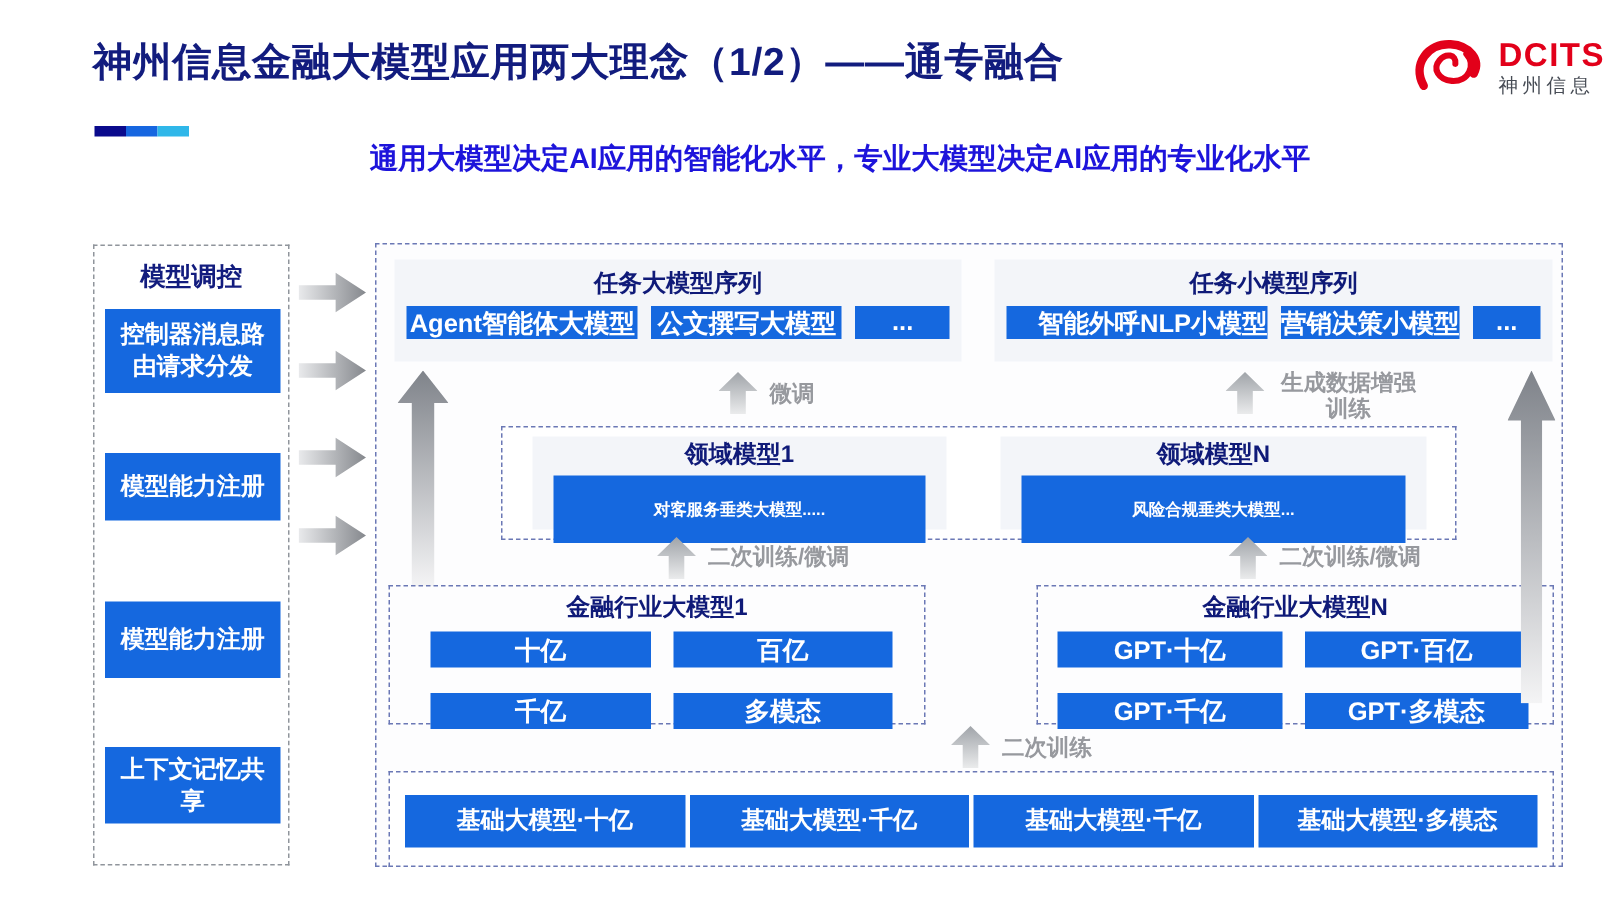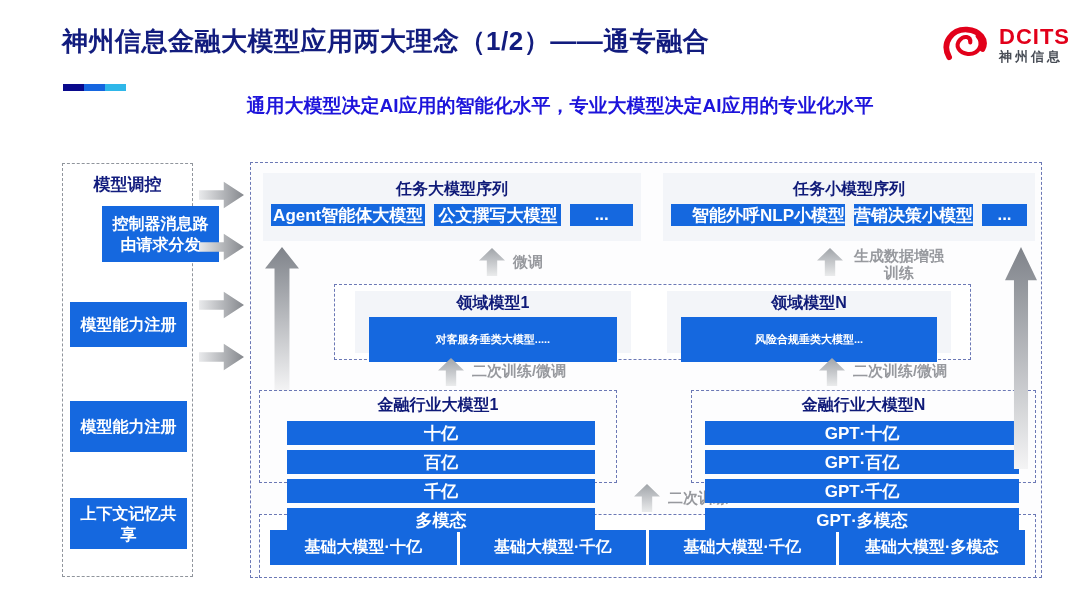--- a/index.html
+++ b/index.html
@@ -10,21 +10,21 @@
   .title { position:absolute; left:62px; top:24px; font-size:26px; font-weight:bold; color:#121C7E; letter-spacing:0.5px; }
   .accent-bar { position:absolute; left:63px; top:84px; display:flex; }
   .accent-bar i { display:block; width:21px; height:7px; }
   .accent-bar i.c1 { background:#0A0A8C; }
   .accent-bar i.c2 { background:#1666E0; }
   .accent-bar i.c3 { background:#2FB7E9; }
   .subtitle { position:absolute; left:60px; top:93px; width:1000px; text-align:center; font-size:19px; font-weight:bold; color:#1D14DB; }
   .logo { position:absolute; left:941px; top:22px; display:flex; align-items:center; }
   .logo-text { margin-left:6px; }
   .logo-en { font-size:22px; font-weight:bold; color:#E2001A; letter-spacing:1px; line-height:24px; }
-  .logo-cn { font-size:13px; font-weight:bold; color:#474C55; letter-spacing:3px; line-height:16px; }
+  .logo-cn { font-size:13px; font-weight:normal; color:#474C55; letter-spacing:3px; line-height:16px; }
 
   
   .sidebar { position:absolute; left:62px; top:163px; width:131px; height:414px; border:1px dashed #90959C; background:#ffffff; }
   .sidebar-title { position:absolute; left:0; top:9px; width:100%; text-align:center; font-size:17px; font-weight:bold; color:#121C7E; }
   .sbtn { position:absolute; left:7px; width:117px; background:#1568DF; color:#fff; font-weight:bold; font-size:16px; display:flex; align-items:center; justify-content:center; text-align:center; padding:0 10px; line-height:21px; }
 
   
   .btn { background:#1568DF; color:#ffffff; font-weight:bold; display:flex; align-items:center; justify-content:center; text-align:center; white-space:nowrap; }
   .navy-title { font-size:16px; font-weight:bold; color:#0F1A78; text-align:center; }
   .gray-label { position:absolute; color:#97999E; font-weight:bold; font-size:15px; }
@@ -45,21 +45,21 @@
   .btn-row { display:flex; gap:9px; padding:4px 8px 0; }
   .btn-row .btn { height:22px; font-size:17px; }
 
   .domain-box { position:absolute; left:83px; top:121px; width:637px; height:76px; border:1px dashed #6B78B5; background:#fff; }
   .domain-group { position:absolute; top:6px; bottom:6px; background:#F3F5F9; }
   .domain-group .navy-title { padding-top:2px; }
   .domain-group .btn { position:absolute; left:14px; right:14px; top:26px; height:45px; font-size:11px; }
 
   .industry-box { position:absolute; top:227px; height:93px; border:1px dashed #6B78B5; background:transparent; z-index:2; }
   .industry-box .navy-title { padding-top:4px; }
-  .industry-grid { position:absolute; top:30px; display:grid; grid-template-columns:1fr; gap:5px 15px; }
+  .industry-grid { position:absolute; top:30px; display:grid; grid-template-columns:1fr 1fr; gap:17px 15px; }
   .industry-grid .btn { height:24px; font-size:17px; }
 
   .foundation-box { position:absolute; left:8px; top:351px; width:777px; height:64px; border:1px dashed #6B78B5; background:#fff; }
   .foundation-row { display:flex; gap:3px; padding:15px 10px 0; }
   .foundation-row .btn { flex:1; height:35px; font-size:16px; }
 </style>
 </head>
 <body>
 
 <div class="page">
@@ -79,21 +79,21 @@
     </svg>
     <div class="logo-text">
       <div class="logo-en">DCITS</div>
       <div class="logo-cn">神州信息</div>
     </div>
   </div>
   <div class="subtitle">通用大模型决定AI应用的智能化水平，专业大模型决定AI应用的专业化水平</div>
 
   <div class="sidebar">
     <div class="sidebar-title">模型调控</div>
-    <div class="sbtn" style="top:42px; height:56px;margin-left:32px;">控制器消息路由请求分发</div>
+    <div class="sbtn" style="top:42px; height:56px;">控制器消息路由请求分发</div>
     <div class="sbtn" style="top:138px; height:45px;">模型能力注册</div>
     <div class="sbtn" style="top:237px; height:51px;">模型能力注册</div>
     <div class="sbtn" style="top:334px; height:51px;">上下文记忆共享</div>
   </div>
 
   <div class="arrow-right" style="left:199px; top:180px;"></div>
   <div class="arrow-right" style="left:199px; top:232px;"></div>
   <div class="arrow-right" style="left:199px; top:290px;"></div>
   <div class="arrow-right" style="left:199px; top:342px;"></div>
 

